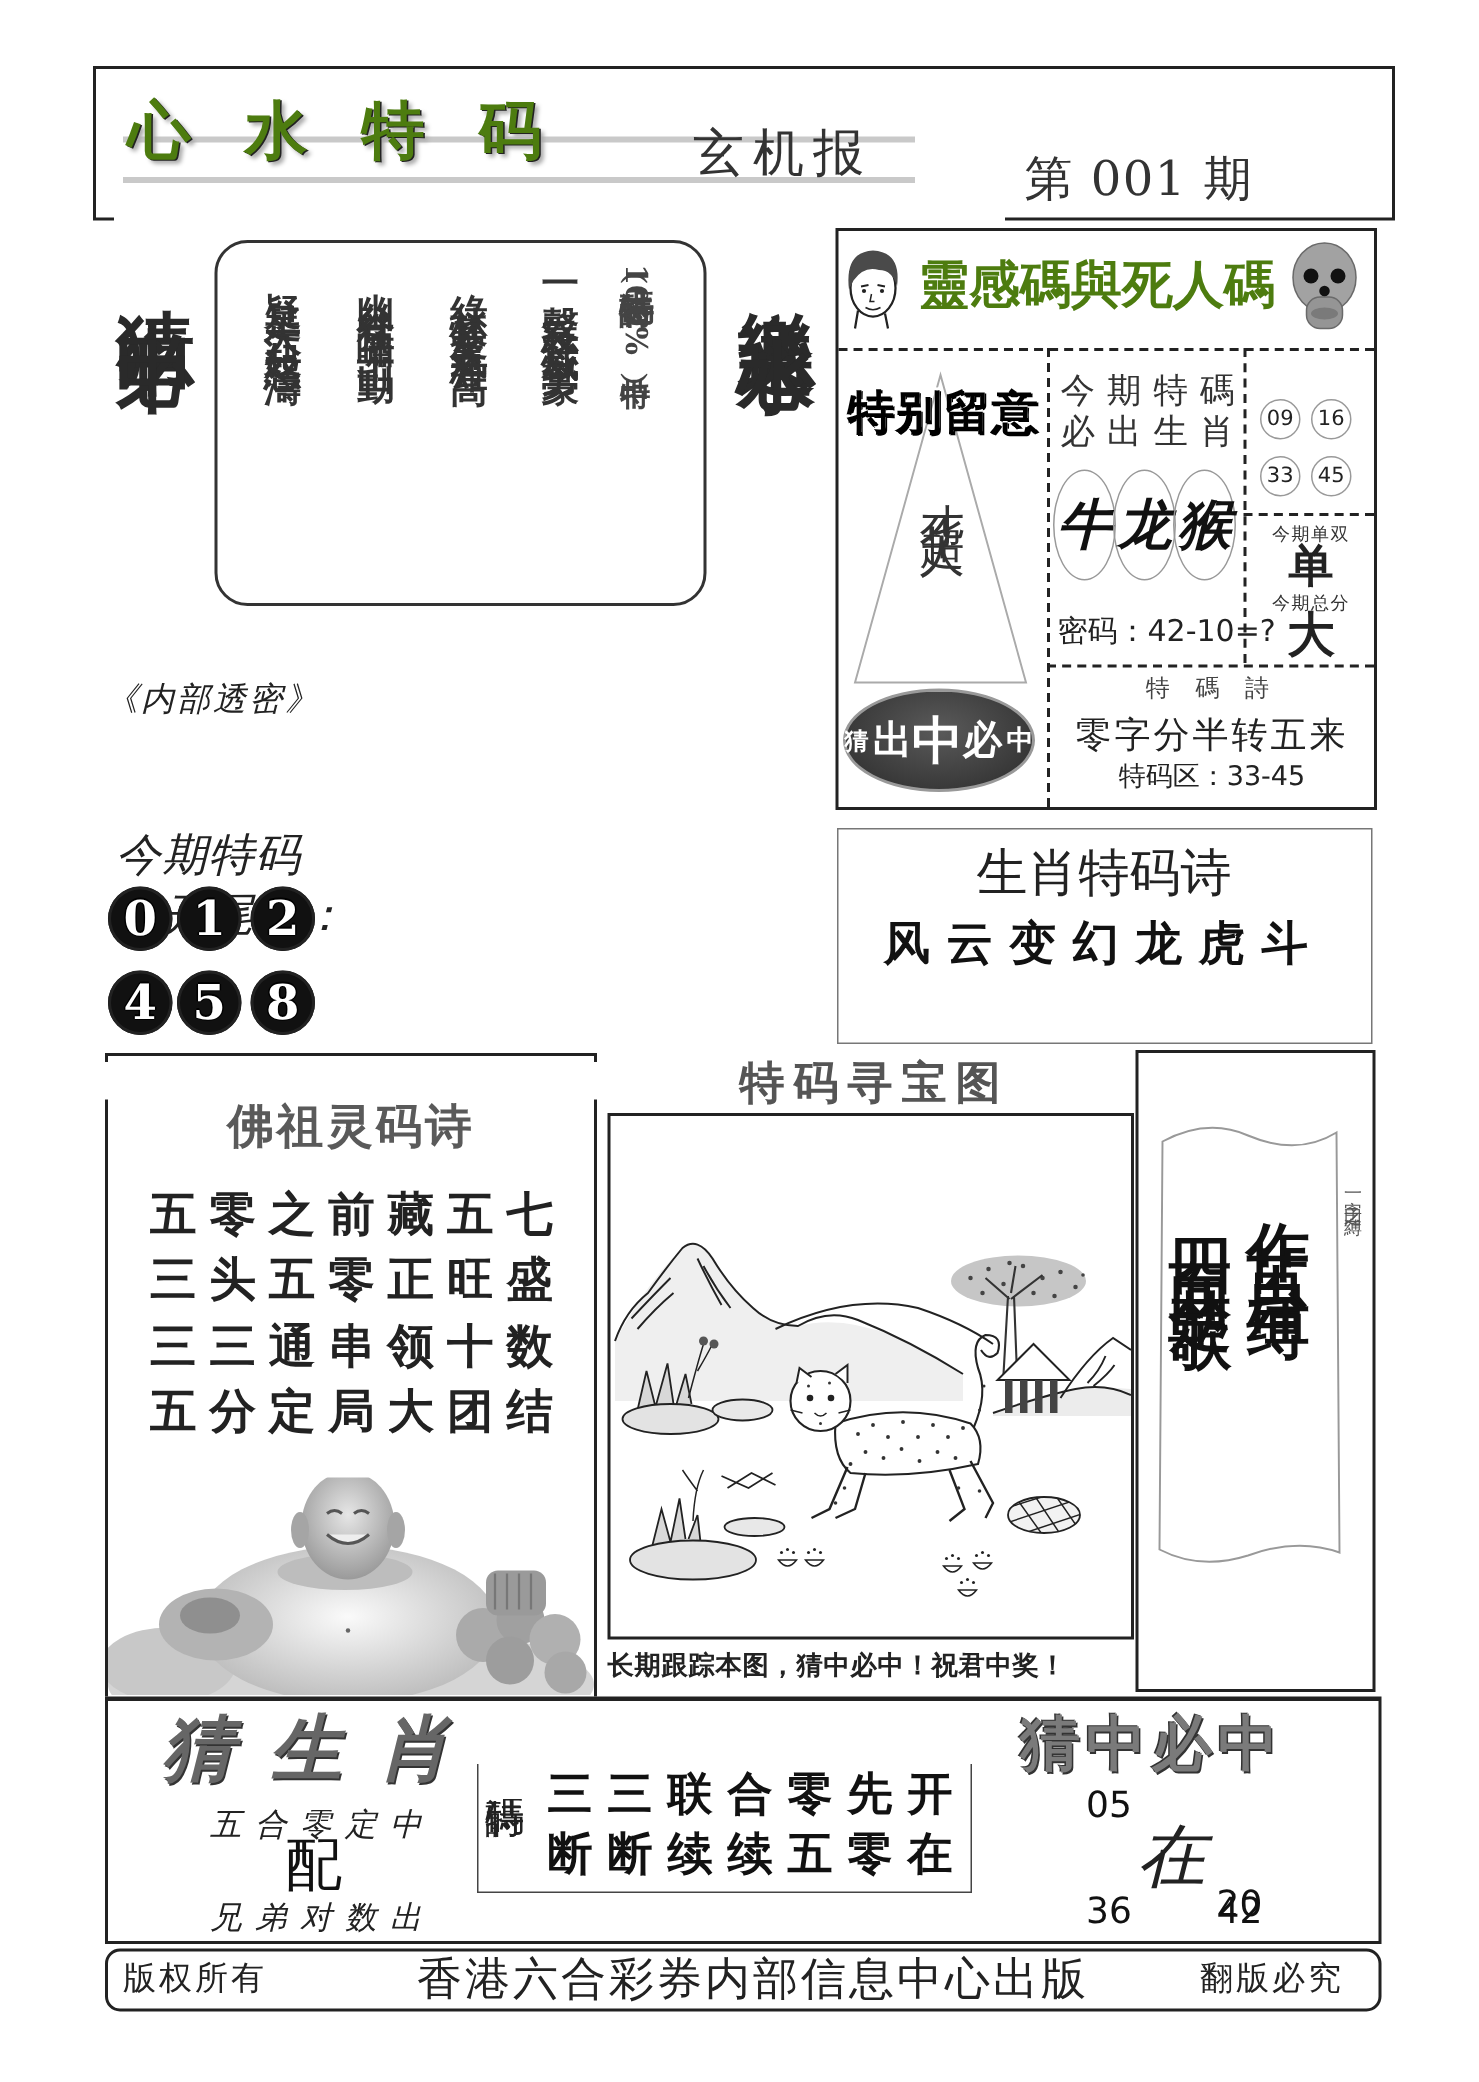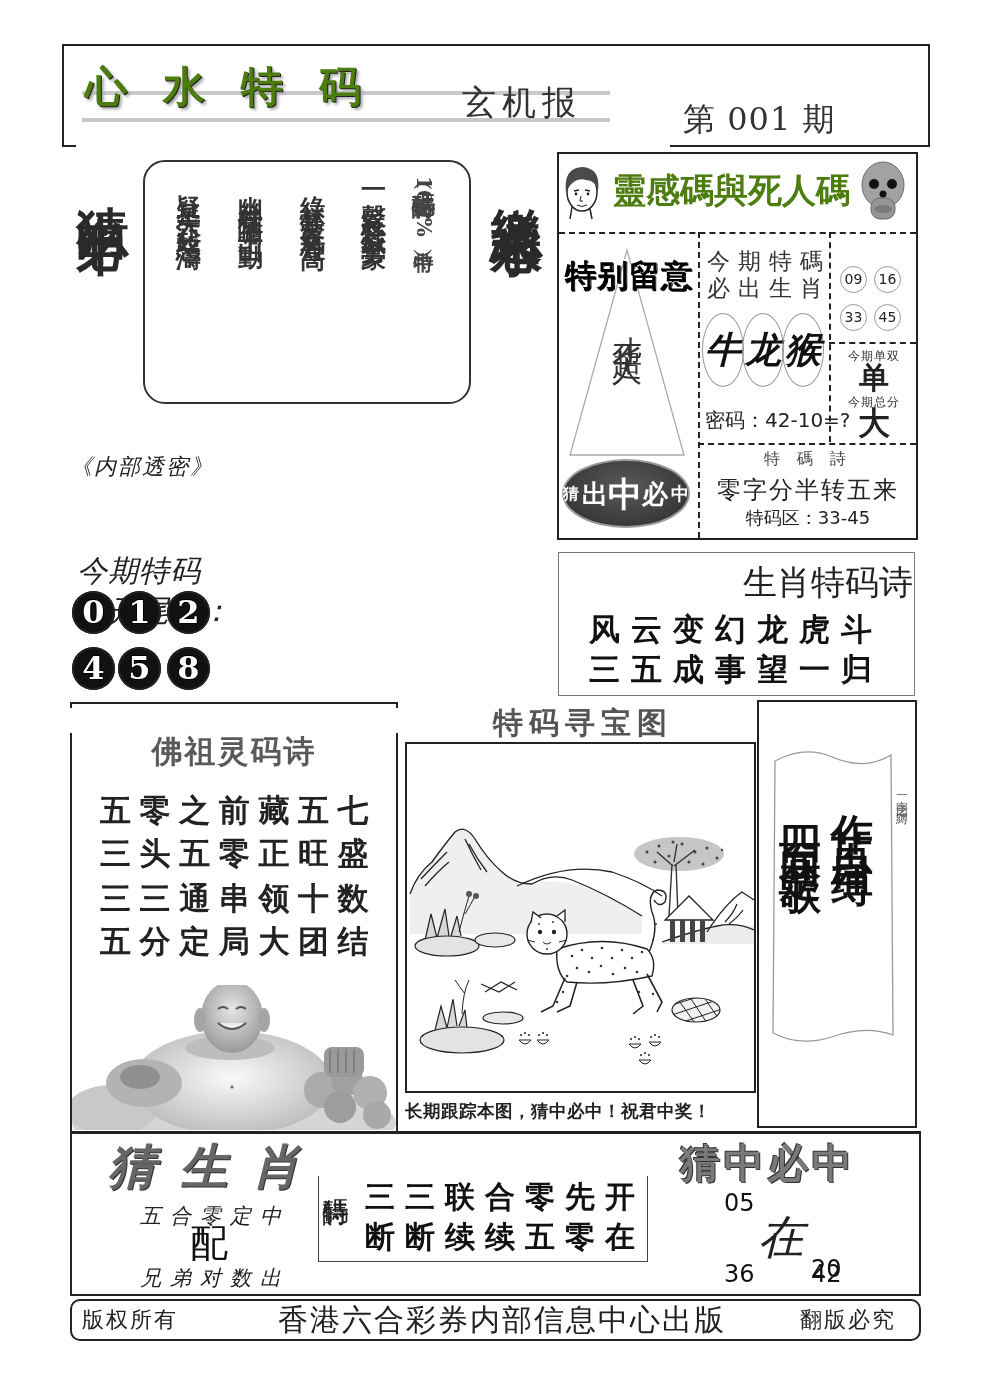--- a/index.html
+++ b/index.html
@@ -174,23 +174,22 @@
 <div class="a ins-line" style="top:510px;">今期特码</div>
 <div class="a ins-line" style="top:550px;">必开尾数：</div>
 <div class="a tail" style="left:72px;top:591px;">0</div>
 <div class="a tail" style="left:118px;top:591px;">1</div>
 <div class="a tail" style="left:167px;top:591px;">2</div>
 <div class="a tail" style="left:72px;top:647px;">4</div>
 <div class="a tail" style="left:118px;top:647px;">5</div>
 <div class="a tail" style="left:167px;top:647px;">8</div>
 
 <div class="zp-box">
-  <div class="a zp-title" style="left:0;top:10px;width:354px;text-align:right;">生肖特码诗</div>
+  <div class="a zp-title" style="left:0;top:10px;width:354px;text-align:center;">生肖特码诗</div>
   <div class="a zp-line" style="left:0;top:58px;width:354px;text-align:center;">风云变幻龙虎斗</div>
-  <div class="a zp-line" style="left:0;top:98px;width:354px;text-align:center;">三五成事望一归</div>
 </div>
 
 <div>
   <div class="line" style="left:70px;top:702px;width:328px;height:2px;"></div>
   <div class="line" style="left:70px;top:702px;width:2px;height:6px;"></div>
   <div class="line" style="left:396px;top:702px;width:2px;height:6px;"></div>
   <div class="line" style="left:70px;top:733px;width:2px;height:398px;"></div>
   <div class="line" style="left:396px;top:733px;width:2px;height:398px;"></div>
   <div class="a bp-title" style="left:72px;top:733px;width:324px;text-align:center;">佛祖灵码诗</div>
   <div class="a bp-line" style="top:793px;">五零之前藏五七</div>

